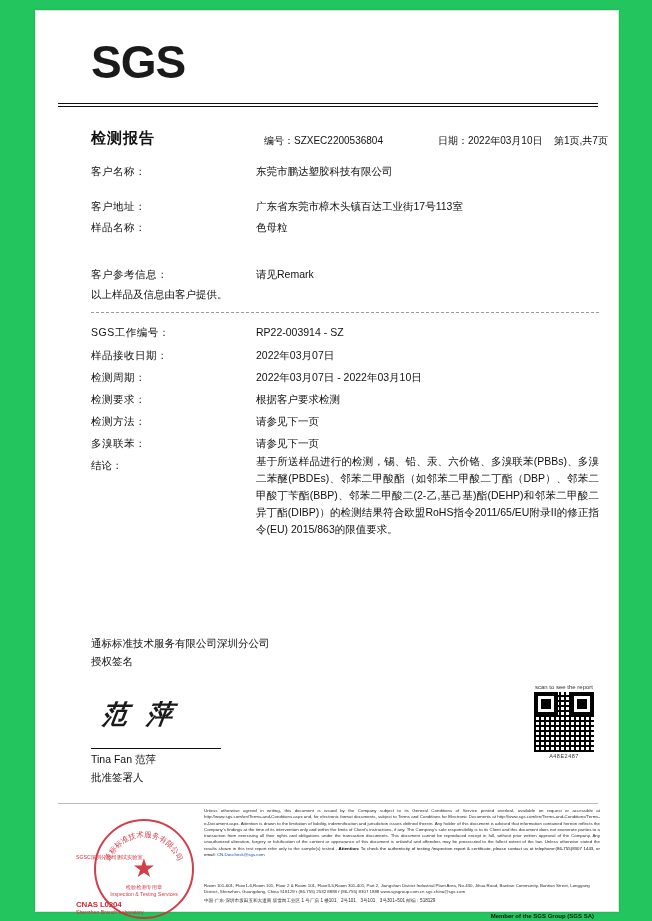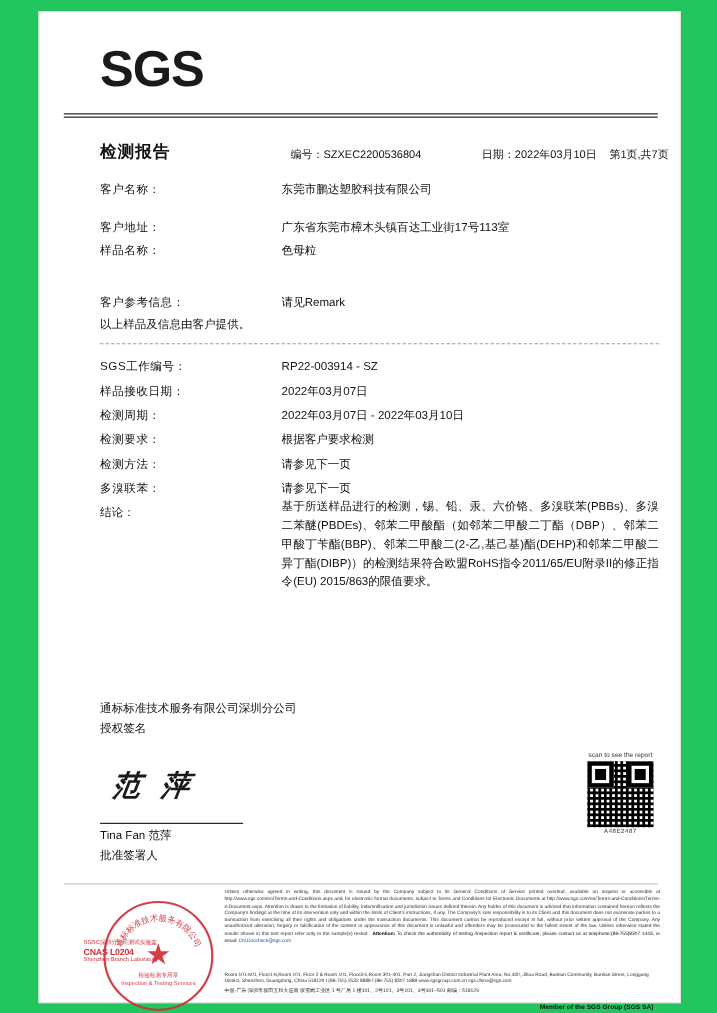--- a/index.html
+++ b/index.html
@@ -325,20 +325,21 @@
     font-size: 5.2px;
     color: #cf2f3a;
     line-height: 1.35;
     white-space: nowrap;
   }
   .stamp2-main {
     font-size: 8px;
     font-weight: bold;
     color: #cf2f3a;
     letter-spacing: -0.2px;
+    margin-top: 39px;
   }
   svg text { font-family: "Liberation Sans", sans-serif; }
 </style>
 </head>
 <body>
 
 <div class="page">
   <div class="sheet">
 
     <div class="logo">SGS</div>

